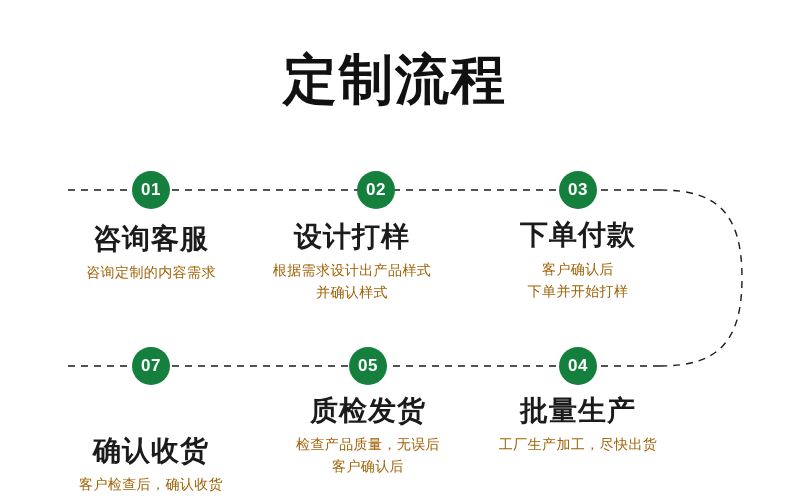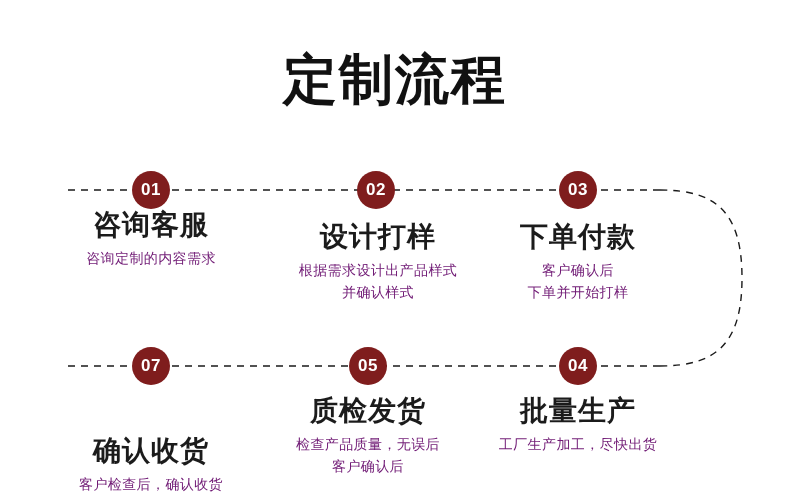--- a/index.html
+++ b/index.html
@@ -48,21 +48,21 @@
   .connector-layer svg {
     display: block;
   }
 
   
   .badge {
     position: absolute;
     width: 38px;
     height: 38px;
     border-radius: 50%;
-    background: #7f1d1d;
+    background: #15803d;
     color: #ffffff;
     font-size: 17px;
     font-weight: 700;
     line-height: 38px;
     text-align: center;
     letter-spacing: 0.5px;
     font-family: "Liberation Sans", "DejaVu Sans", sans-serif;
   }
 
   
@@ -75,21 +75,21 @@
     font-size: 28px;
     line-height: 38px;
     font-weight: 700;
     color: #1b1b1b;
     letter-spacing: 1px;
     white-space: nowrap;
   }
   .step-desc {
     font-size: 14px;
     line-height: 22px;
-    color: #701a75;
+    color: #a16207;
     letter-spacing: 0.4px;
     margin-top: 3px;
   }
   .step-desc .line {
     display: block;
     white-space: nowrap;
   }
 </style>
 </head>
 <body>
@@ -103,38 +103,38 @@
 
       <path d="M 68 190 L 660 190" fill="none" stroke="#1a1a1a" stroke-width="1.4" stroke-dasharray="7 6" stroke-linecap="butt"></path>
 
       <path d="M 660 190 C 716 190, 742 212, 742 278 C 742 344, 716 366, 660 366" fill="none" stroke="#1a1a1a" stroke-width="1.4" stroke-dasharray="7 6" stroke-linecap="butt"></path>
 
       <path d="M 660 366 L 68 366" fill="none" stroke="#1a1a1a" stroke-width="1.4" stroke-dasharray="7 6" stroke-linecap="butt"></path>
     </svg>
   </div>
 
   <div class="badge" style="left:132px; top:171px;">01</div>
-  <div class="step-text" style="left:36px; top:206px;">
+  <div class="step-text" style="left:36px; top:220px;">
     <div class="step-title">咨询客服</div>
     <div class="step-desc">
       <span class="line">咨询定制的内容需求</span>
     </div>
   </div>
 
   <div class="badge" style="left:357px; top:171px;">02</div>
-  <div class="step-text" style="left:263px; top:218px;">
+  <div class="step-text" style="left:237px; top:218px;">
     <div class="step-title">设计打样</div>
     <div class="step-desc">
       <span class="line">根据需求设计出产品样式</span>
       <span class="line">并确认样式</span>
     </div>
   </div>
 
   <div class="badge" style="left:559px; top:171px;">03</div>
-  <div class="step-text" style="left:463px; top:218px;">
+  <div class="step-text" style="left:463px; top:218px;font-family:Liberation Mono, monospace;">
     <div class="step-title">下单付款</div>
     <div class="step-desc">
       <span class="line">客户确认后</span>
       <span class="line">下单并开始打样</span>
     </div>
   </div>
 
   <div class="badge" style="left:132px; top:347px;">07</div>
   <div class="step-text" style="left:36px; top:392px;margin-top:40px;">
     <div class="step-title">确认收货</div>

